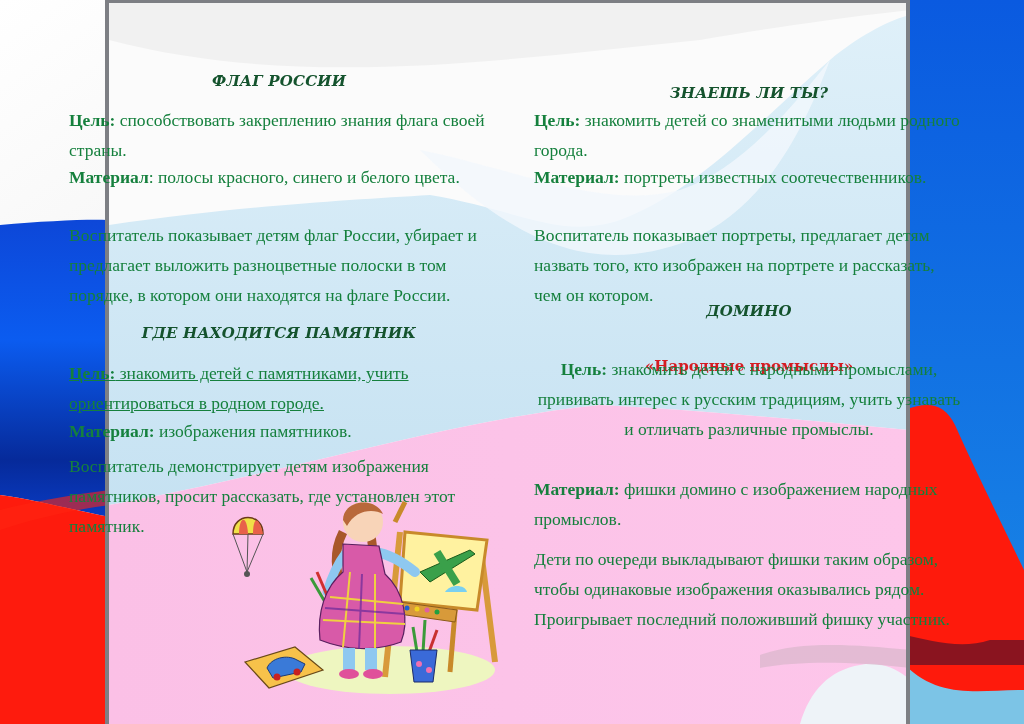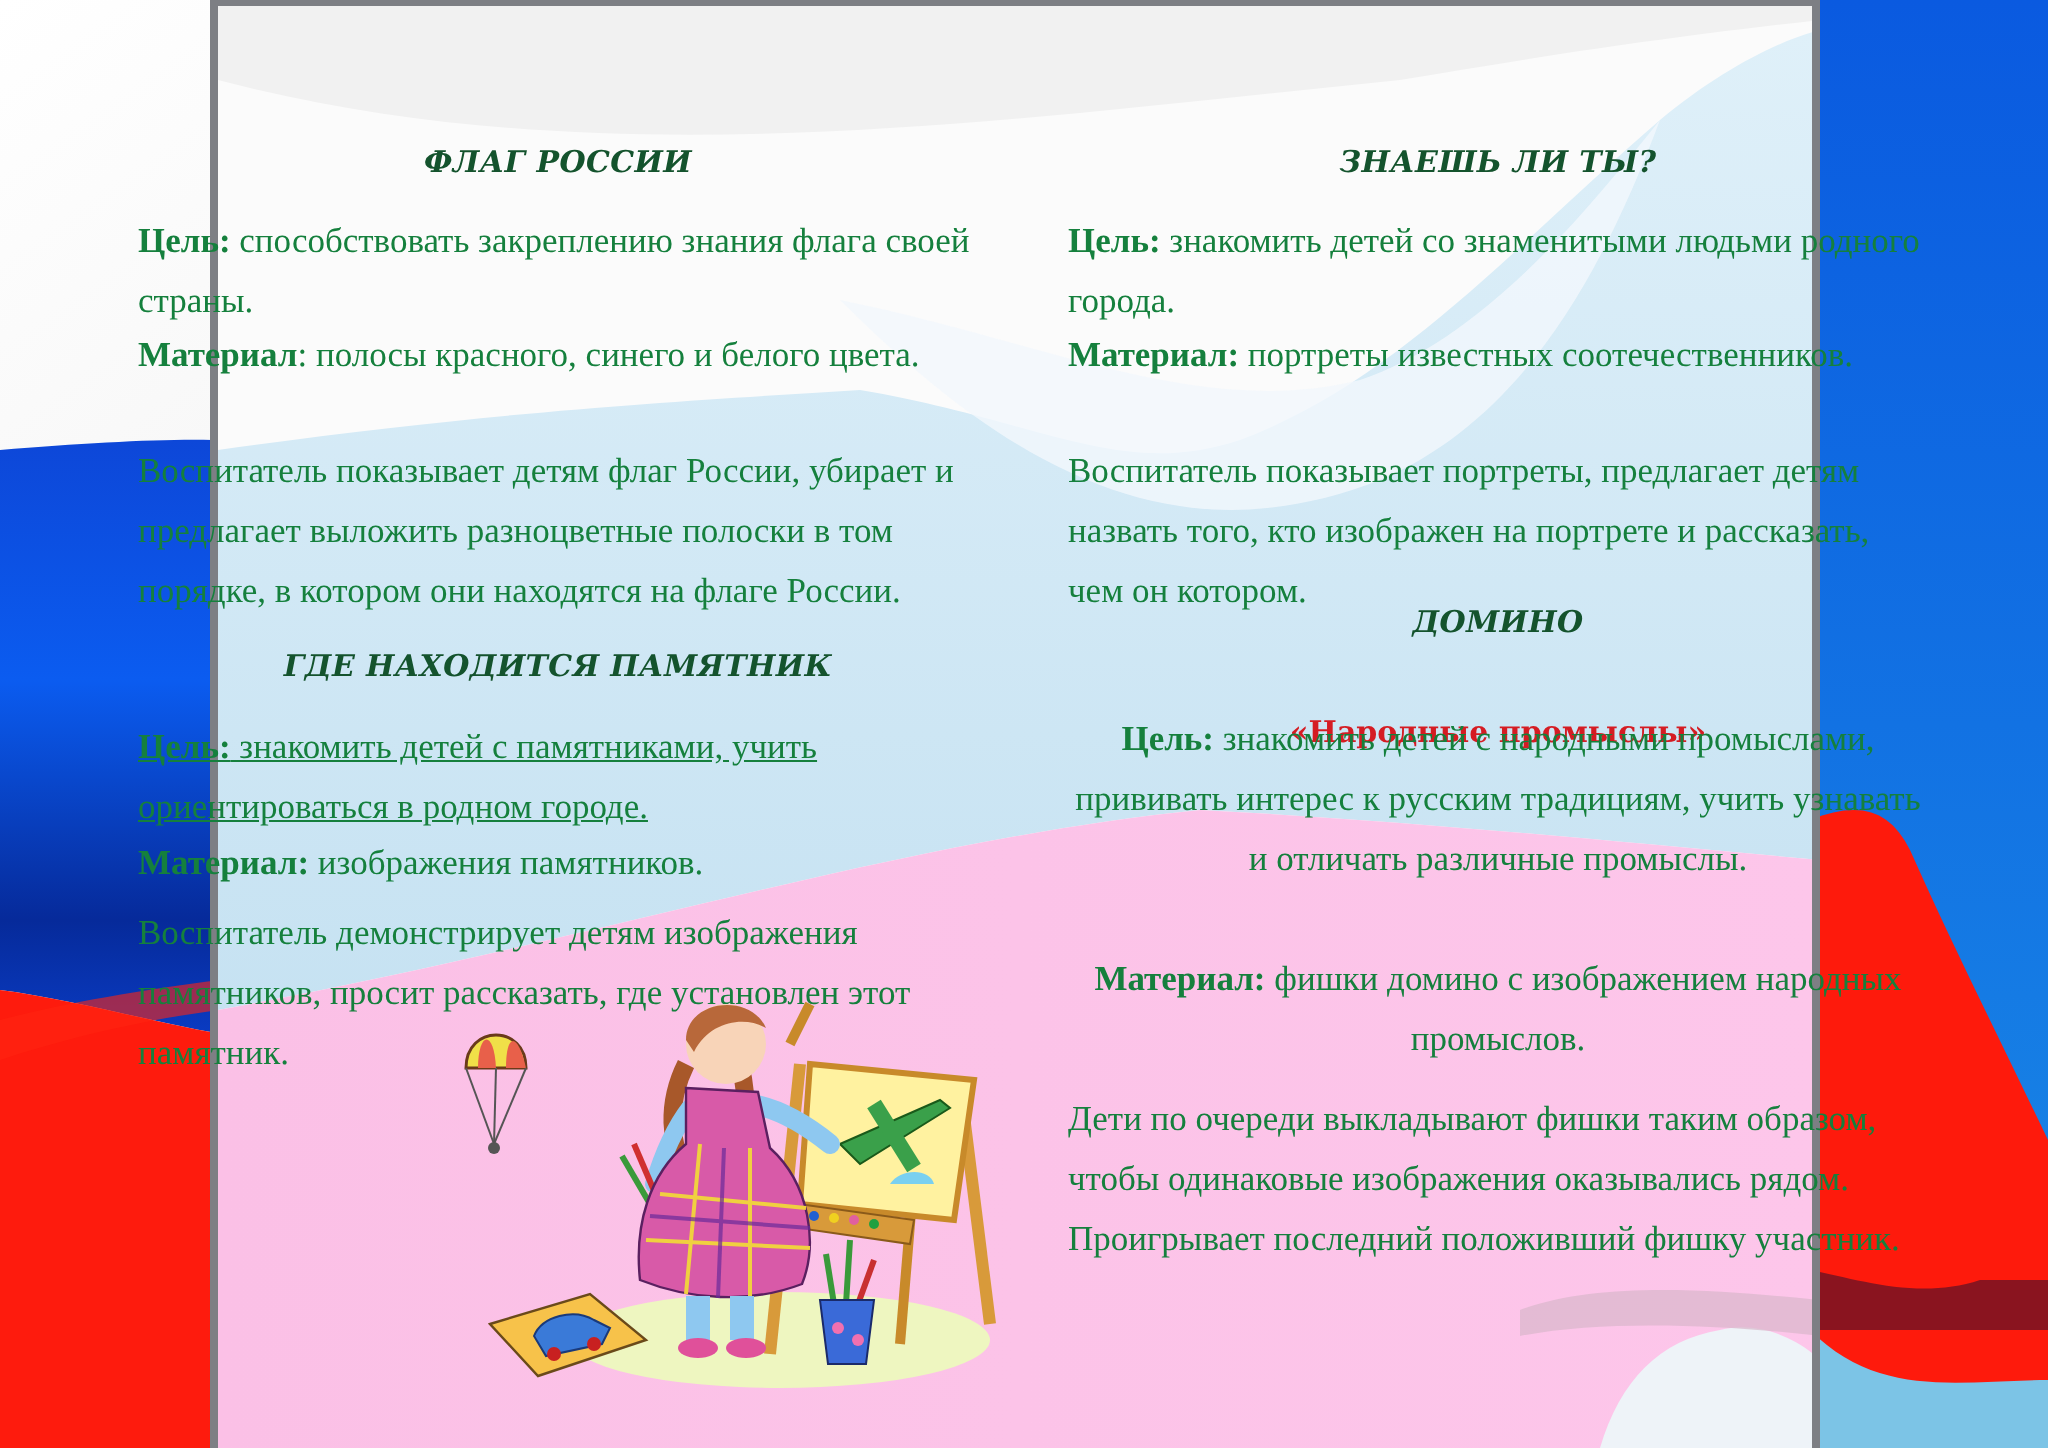--- a/index.html
+++ b/index.html
@@ -122,35 +122,35 @@
   <div class="para" style="top:358px;text-decoration:underline;">
     <b>Цель:</b><span> знакомить детей с памятниками, учить ориентироваться в родном городе.</span>
   </div>
   <div class="para" style="top:416px;">
     <b>Материал:</b><span> изображения памятников.</span>
   </div>
   <div class="para" style="top:451px;">Воспитатель демонстрирует детям изображения памятников, просит рассказать, где установлен этот памятник.</div>
 </div>
 
 <div class="col col-right">
-  <div class="heading" style="top:72px;">ЗНАЕШЬ ЛИ ТЫ?</div>
+  <div class="heading" style="top:84px;">ЗНАЕШЬ ЛИ ТЫ?</div>
   <div class="para" style="top:105px;">
     <b>Цель:</b><span> знакомить детей со знаменитыми людьми родного города.</span>
   </div>
   <div class="para" style="top:162px;">
     <b>Материал:</b><span> портреты известных соотечественников.</span>
   </div>
   <div class="para" style="top:220px;">Воспитатель показывает портреты, предлагает детям назвать того, кто изображен на портрете и рассказать, чем он котором.</div>
 
   <div class="heading" style="top:302px;">ДОМИНО</div>
   <div class="subheading" style="top:338px;margin-top:19px;">«Народные промыслы»</div>
   <div class="para" style="top:354px;text-align:center;">
     <b>Цель:</b><span> знакомить детей с народными промыслами, прививать интерес к русским традициям, учить узнавать и отличать различные промыслы.</span>
   </div>
-  <div class="para" style="top:474px;text-align:center;">
+  <div class="para" style="top:474px;">
     <b>Материал:</b><span> фишки домино с изображением народных промыслов.</span>
   </div>
   <div class="para" style="top:544px;">Дети по очереди выкладывают фишки таким образом, чтобы одинаковые изображения оказывались рядом. Проигрывает последний положивший фишку участник.</div>
 </div>
 
 <div class="illus">
   <svg width="290" height="230" viewBox="0 0 290 230">
 
     <ellipse cx="165" cy="178" rx="105" ry="24" fill="#eef6c0"></ellipse>
 

